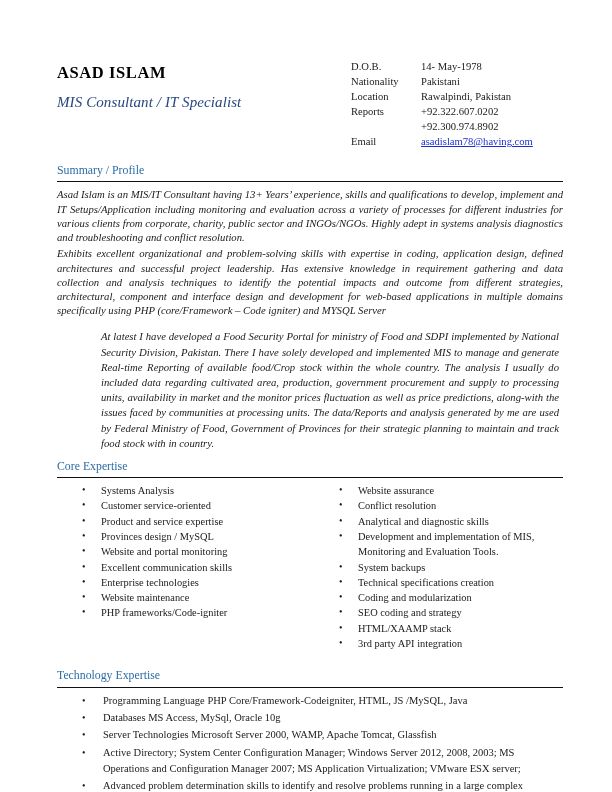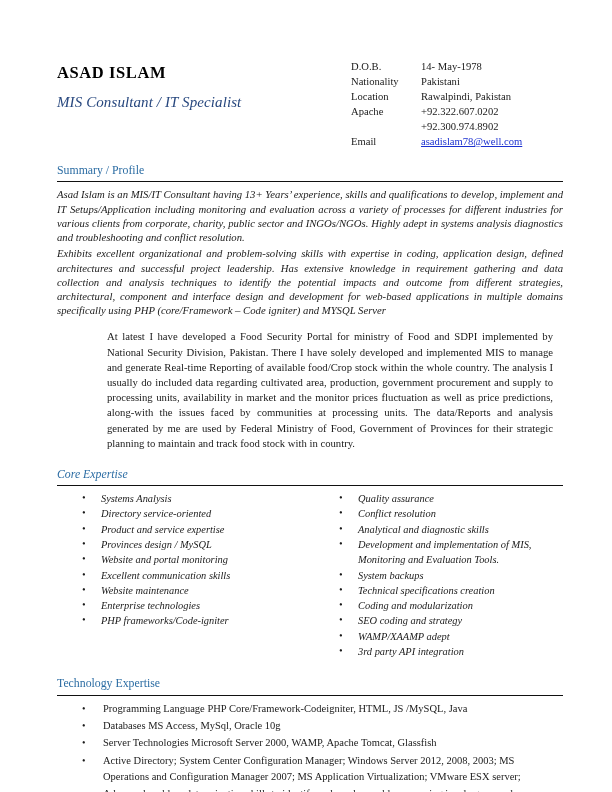--- a/index.html
+++ b/index.html
@@ -103,24 +103,25 @@
   
   .para {
     font-size: 10.7px;
     line-height: 1.33;
     text-align: justify;
     margin: 0 0 2px 0;
     color: #1a1a1a;
     font-style: italic;
   }
   .para-italic {
+    font-style: italic;
     text-align: justify;
     font-size: 10.7px;
     line-height: 1.42;
-    margin: 10px;
+    margin: 4px;
     padding-left: 40px;
     color: #1a1a1a;
   }
   .indent-block {
     margin-top: 12px;
   }
 
   
   .two-col {
     display: flex;
@@ -184,74 +185,74 @@
             </tr>
             <tr>
               <td class="contact-label">Nationality</td>
               <td class="contact-value">Pakistani</td>
             </tr>
             <tr>
               <td class="contact-label">Location</td>
               <td class="contact-value">Rawalpindi, Pakistan</td>
             </tr>
             <tr>
-              <td class="contact-label">Apache</td>
+              <td class="contact-label">Reports</td>
               <td class="contact-value">+92.322.607.0202</td>
             </tr>
             <tr>
               <td class="contact-label"></td>
               <td class="contact-value">+92.300.974.8902</td>
             </tr>
             <tr>
               <td class="contact-label">Email</td>
-              <td class="contact-value"><a class="email-link" href="#">asadislam78@well.com</a></td>
+              <td class="contact-value"><a class="email-link" href="#">asadislam78@having.com</a></td>
             </tr>
           </tbody>
         </table>
       </div>
     </div>
 
     <div class="section" style="margin-top:4px;">
       <div class="section-title">Summary / Profile</div>
       <hr class="rule">
       <p class="para">Asad Islam is an MIS/IT Consultant having 13+ Years’ experience, skills and qualifications to develop, implement and IT Setups/Application including monitoring and evaluation across a variety of processes for different industries for various clients from corporate, charity, public sector and INGOs/NGOs. Highly adept in systems analysis diagnostics and troubleshooting and conflict resolution.</p>
       <p class="para">Exhibits excellent organizational and problem-solving skills with expertise in coding, application design, defined architectures and successful project leadership. Has extensive knowledge in requirement gathering and data collection and analysis techniques to identify the potential impacts and outcome from different strategies, architectural, component and interface design and development for web-based applications in multiple domains specifically using PHP (core/Framework – Code igniter) and MYSQL Server</p>
       <div class="indent-block">
         <p class="para-italic">At latest I have developed a Food Security Portal for ministry of Food and SDPI implemented by National Security Division, Pakistan. There I have solely developed and implemented MIS to manage and generate Real-time Reporting of available food/Crop stock within the whole country. The analysis I usually do included data regarding cultivated area, production, government procurement and supply to processing units, availability in market and the monitor prices fluctuation as well as price predictions, along-with the issues faced by communities at processing units. The data/Reports and analysis generated by me are used by Federal Ministry of Food, Government of Provinces for their strategic planning to maintain and track food stock with in country.</p>
       </div>
     </div>
 
-    <div class="section" style="margin-top:16px;font-style:italic;">
+    <div class="section" style="margin-top:8px;">
       <div class="section-title">Core Expertise</div>
       <hr class="rule">
       <div class="two-col">
         <div class="col">
           <ul class="bullets">
             <li>Systems Analysis</li>
-            <li>Directory service-oriented</li>
+            <li>Customer service-oriented</li>
             <li>Product and service expertise</li>
             <li>Provinces design / MySQL</li>
             <li>Website and portal monitoring</li>
             <li>Excellent communication skills</li>
+            <li>Enterprise technologies</li>
             <li>Website maintenance</li>
-            <li>Enterprise technologies</li>
             <li>PHP frameworks/Code-igniter</li>
           </ul>
         </div>
         <div class="col">
           <ul class="bullets">
-            <li>Quality assurance</li>
+            <li>Website assurance</li>
             <li>Conflict resolution</li>
             <li>Analytical and diagnostic skills</li>
             <li>Development and implementation of MIS, Monitoring and Evaluation Tools.</li>
             <li>System backups</li>
             <li>Technical specifications creation</li>
             <li>Coding and modularization</li>
             <li>SEO coding and strategy</li>
-            <li>WAMP/XAAMP adept</li>
+            <li>HTML/XAAMP stack</li>
             <li>3rd party API integration</li>
           </ul>
         </div>
       </div>
     </div>
 
     <div class="section" style="margin-top:17px;">
       <div class="section-title">Technology Expertise</div>
       <hr class="rule">
       <ul class="bullets wide">

